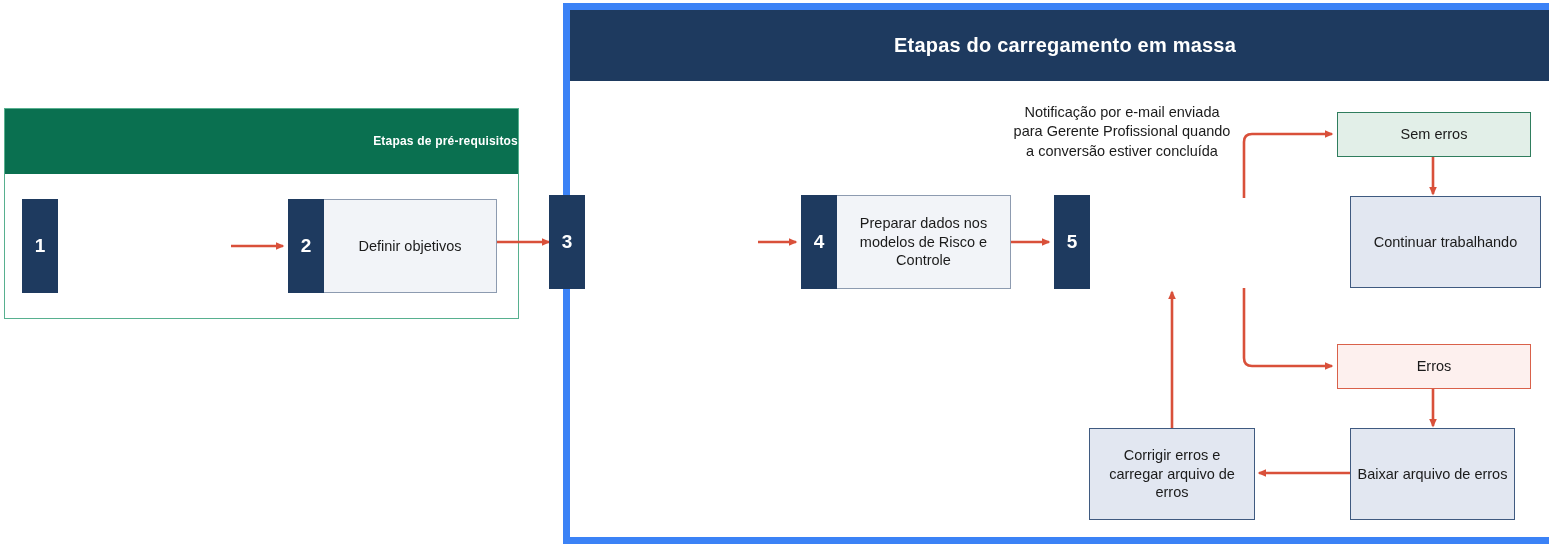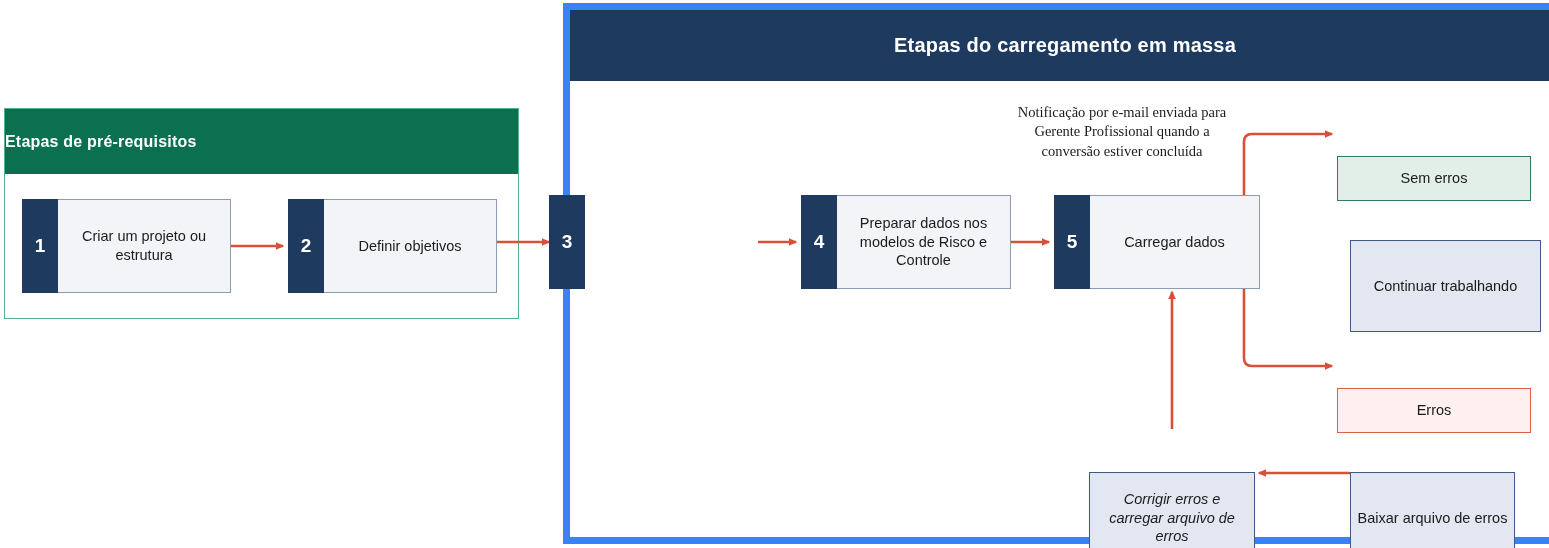--- a/index.html
+++ b/index.html
@@ -38,22 +38,22 @@
     width: 515px;
     height: 211px;
     border: 1px solid #57b08f;
     background: #ffffff;
   }
   .panel-green .panel-header {
     background: #0a7050;
     color: #ffffff;
     height: 65px;
     line-height: 65px;
-    text-align: left;
-    font-size: 16px;
+    text-align: right;
+    font-size: 12px;
     font-weight: bold;
     letter-spacing: 0.2px;
   }
   .panel-navy {
     left: 530px;
     top: 3px;
     width: 1004px;
     height: 541px;
     border: 7px solid #3b82f6;
     background: #ffffff;
@@ -107,21 +107,20 @@
     position: absolute;
     box-sizing: border-box;
     display: flex;
     align-items: center;
     justify-content: center;
     text-align: center;
     font-size: 14.5px;
     color: #1b1b1b;
     line-height: 1.28;
     padding: 2px 6px;
-    margin-top: 44px;
   }
   .obox.blue {
     background: #e2e7f1;
     border: 1px solid #3f5a80;
   }
   .obox.green {
     background: #e2efe8;
     border: 1px solid #2f7d5d;
   }
   .obox.red {
@@ -173,49 +172,47 @@
       <path d="M1433,157 L1433,194"></path>
 
       <path d="M1433,389 L1433,426"></path>
 
       <path d="M1350,473 L1259,473"></path>
 
       <path d="M1172,429 L1172,292"></path>
     </g>
   </svg>
 
-  <div class="note" style="left:1012px; top:103px; width:220px;font-family:Liberation Serif, serif;">Notificação por e-mail enviada para Gerente Profissional quando a conversão estiver concluída</div>
+  <div class="note" style="left:1012px; top:103px; width:220px;">Notificação por e-mail enviada para Gerente Profissional quando a conversão estiver concluída</div>
 
   <div class="step" style="left:22px; top:199px; width:209px;">
     <div class="step-num">1</div>
-    <div class="step-body">Criar um projeto ou estrutura</div>
   </div>
 
   <div class="step" style="left:288px; top:199px; width:209px;">
     <div class="step-num">2</div>
     <div class="step-body">Definir objetivos</div>
   </div>
 
   <div class="step" style="left:549px; top:195px; width:209px;">
     <div class="step-num">3</div>
   </div>
 
   <div class="step" style="left:801px; top:195px; width:210px;">
     <div class="step-num">4</div>
     <div class="step-body">Preparar dados nos modelos de Risco e Controle</div>
   </div>
 
   <div class="step" style="left:1054px; top:195px; width:206px;">
     <div class="step-num">5</div>
-    <div class="step-body">Carregar dados</div>
   </div>
 
   <div class="obox green" style="left:1337px; top:112px; width:194px; height:45px;">Sem erros</div>
 
   <div class="obox blue" style="left:1350px; top:196px; width:191px; height:92px;">Continuar trabalhando</div>
 
   <div class="obox red" style="left:1337px; top:344px; width:194px; height:45px;">Erros</div>
 
   <div class="obox blue" style="left:1350px; top:428px; width:165px; height:92px;">Baixar arquivo de erros</div>
 
-  <div class="obox blue" style="left:1089px; top:428px; width:166px; height:92px;font-style:italic;">Corrigir erros e carregar arquivo de erros</div>
+  <div class="obox blue" style="left:1089px; top:428px; width:166px; height:92px;">Corrigir erros e carregar arquivo de erros</div>
 
 </div>
 
 </body></html>

